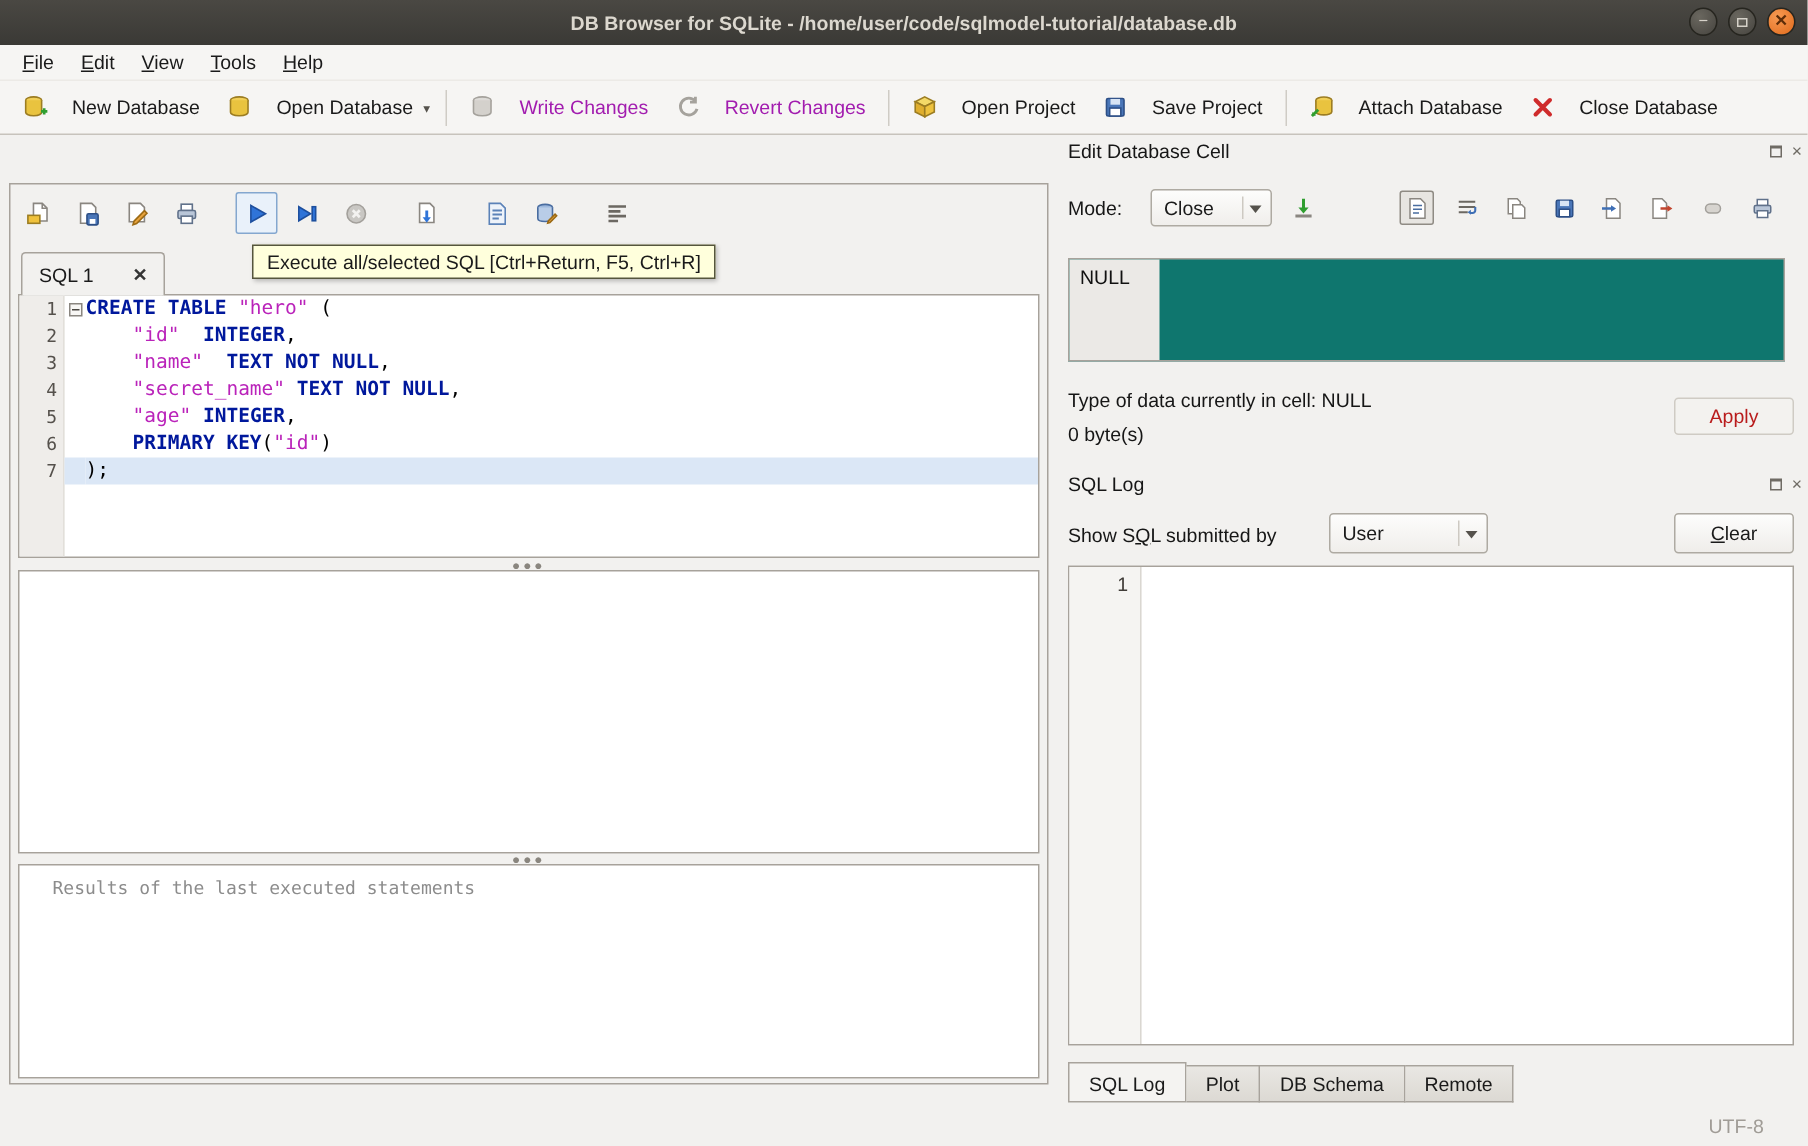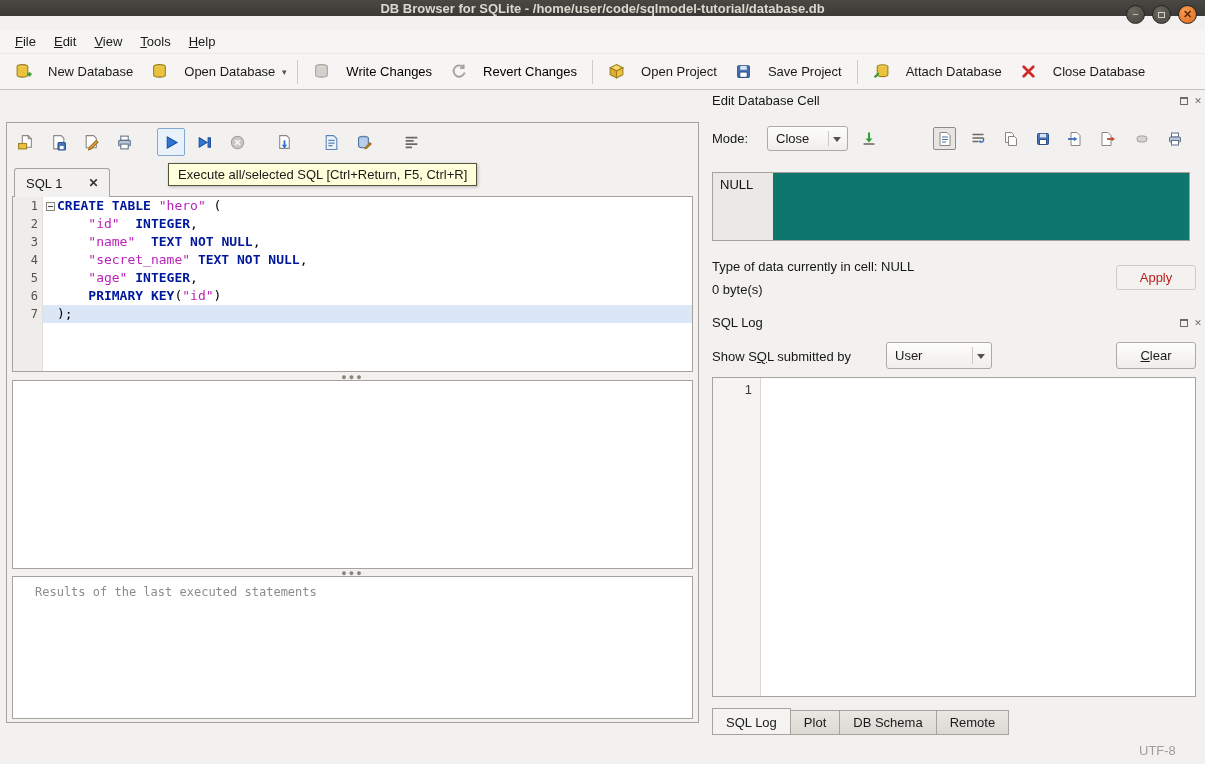--- a/index.html
+++ b/index.html
@@ -1,40 +1,40 @@
 <!DOCTYPE html>
 <html><head>
 <meta charset="utf-8">
 <style>
   * { box-sizing: border-box; margin: 0; padding: 0; }
   html,body { width:1205px; height:764px; }
   body { font-family:"Liberation Sans",sans-serif; font-size:13px; color:#1a1a1a; background:#f2f1ef; overflow:hidden; }
   #app { position:relative; width:1205px; height:764px; background:#f2f1ef; }
 
   
-  .titlebar { position:absolute; left:0; top:0; width:1205px; height:16px;
+  .titlebar { position:absolute; left:0; top:0; width:1205px; height:30px;
     background:linear-gradient(#4a4843,#3a3935); display:flex; align-items:center; justify-content:center; }
   .title-text { color:#dcd8cf; font-weight:bold; font-size:13px; }
   .winbtns { position:absolute; right:8px; top:5px; display:flex; gap:7px; }
   .wbtn { width:19px; height:19px; border-radius:50%; display:flex; align-items:center; justify-content:center;
     font-size:11px; line-height:1; background:radial-gradient(circle at 35% 30%, #6a675f, #46443f);
     border:1px solid #26251f; color:#d6d2c9; }
   .wbtn.close { background:radial-gradient(circle at 35% 30%, #f79a52, #e06a1c); color:#5d2c08; font-weight:bold; }
   .wbtn .sq { width:7px; height:6px; border:1px solid #d6d2c9; display:block; }
 
   
   .menubar { position:absolute; left:0; top:30px; width:1205px; height:24px; background:#f6f5f3;
     display:flex; align-items:center; padding-left:6px; border-bottom:1px solid #eceae6; }
   .menu-item { padding:3px 9px; cursor:default; }
 
   
   .toolbar { position:absolute; left:0; top:54px; width:1205px; height:36px; background:#f6f5f3;
     border-bottom:1px solid #c7c3bc; display:flex; align-items:center; padding:0 6px; }
   .tb-item { display:flex; align-items:center; gap:16px; padding:4px 9px; white-space:nowrap; }
-  .tb-item.disabled .tb-label { color:#000000; }
+  .tb-item.disabled .tb-label { color:#a21caf; }
   .tb-icon { width:17px; height:17px; display:inline-flex; }
   .tb-drop { width:14px; height:24px; display:flex; align-items:center; justify-content:center; color:#55524c; font-size:9px; }
   .tb-sep { width:1px; height:24px; background:#cfccc5; margin:0 6px; }
 
   
   .main-tabs { position:absolute; left:6px; top:96px; display:flex; align-items:flex-end; height:27px; }
   .mtab { padding:5px 13px 5px 13px; background:linear-gradient(#ecebe8,#dddad4); border:1px solid #a8a39c;
     border-bottom:none; border-radius:3px 3px 0 0; margin-right:3px; height:25px; }
   .mtab.active { background:#f2f1ef; height:27px; padding-top:6px; position:relative; z-index:3; }
 

